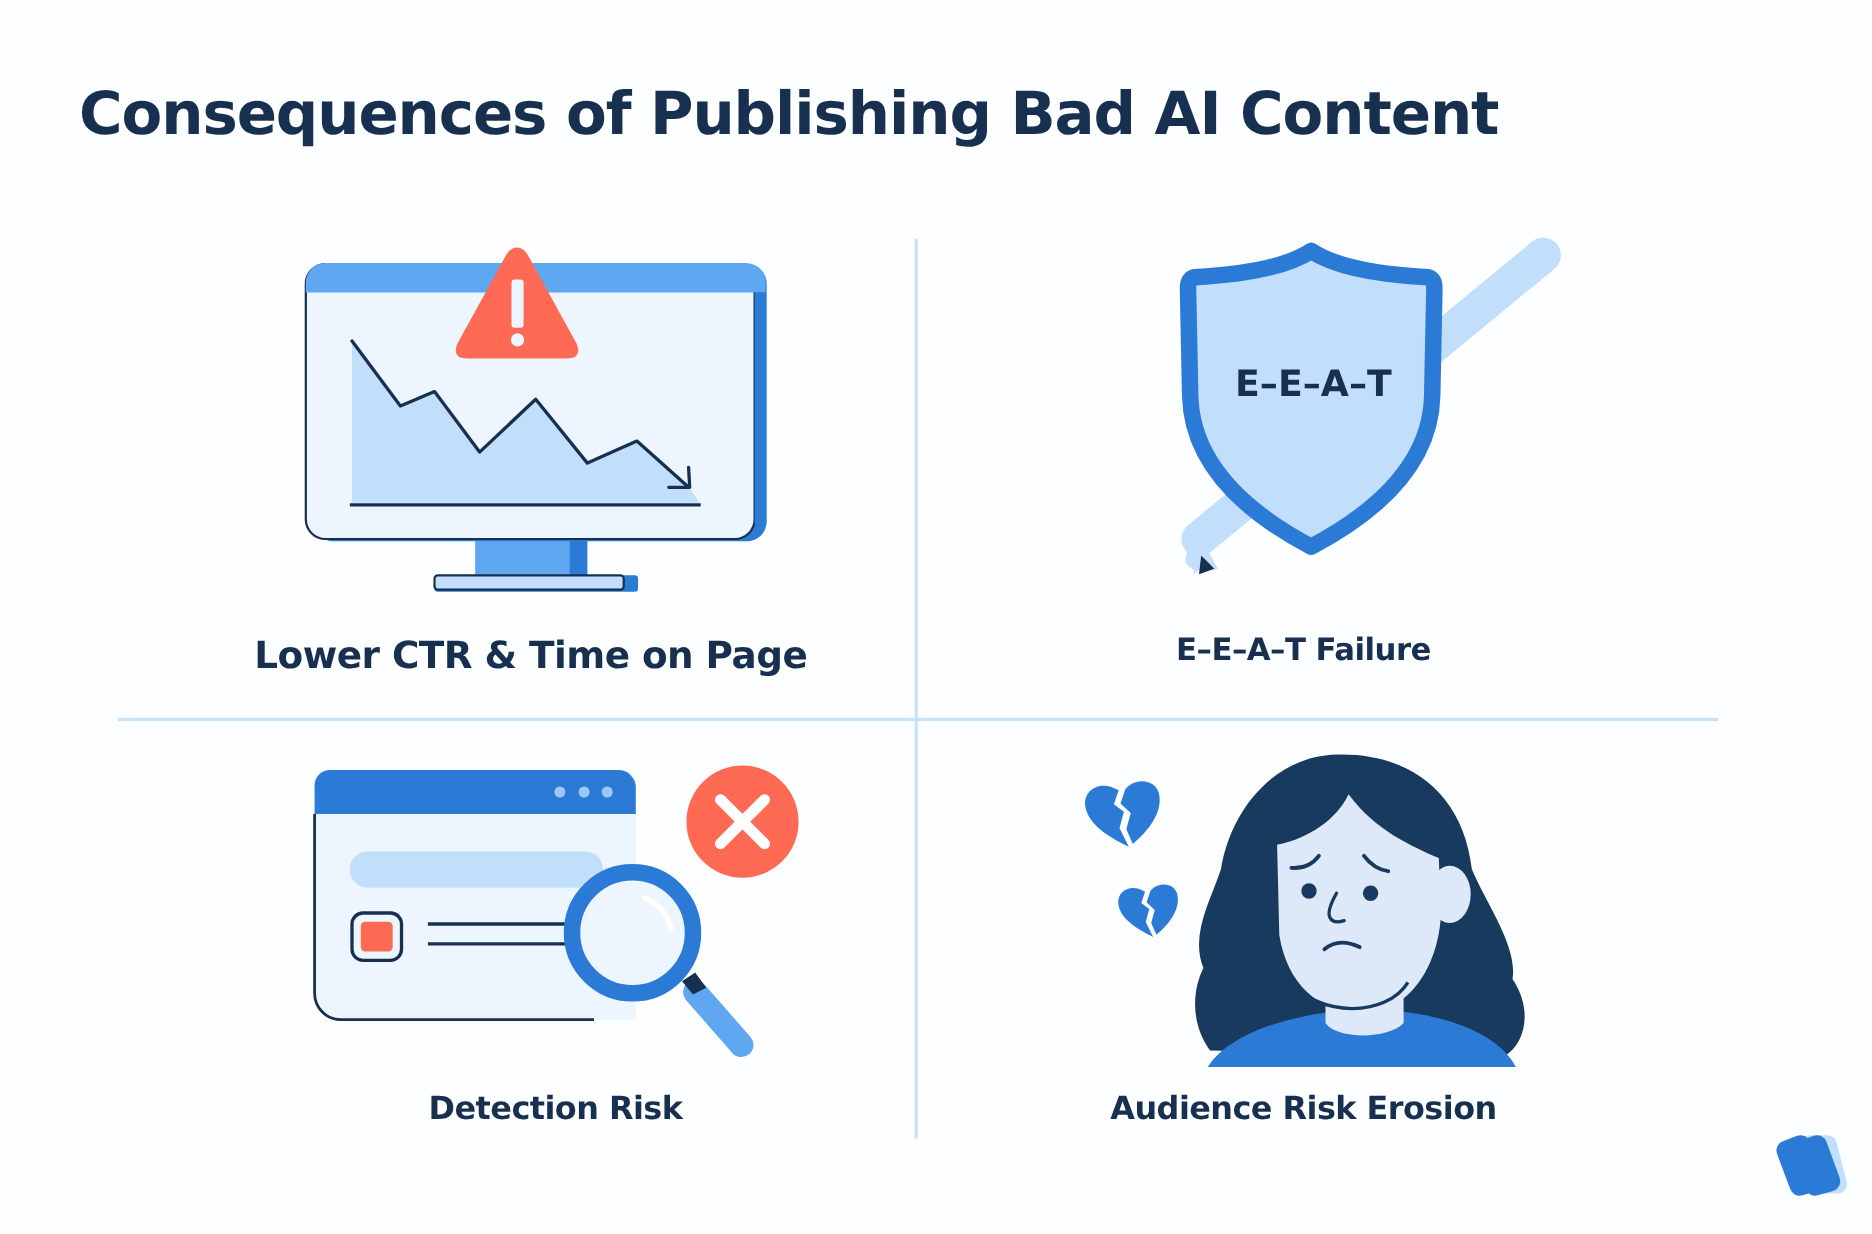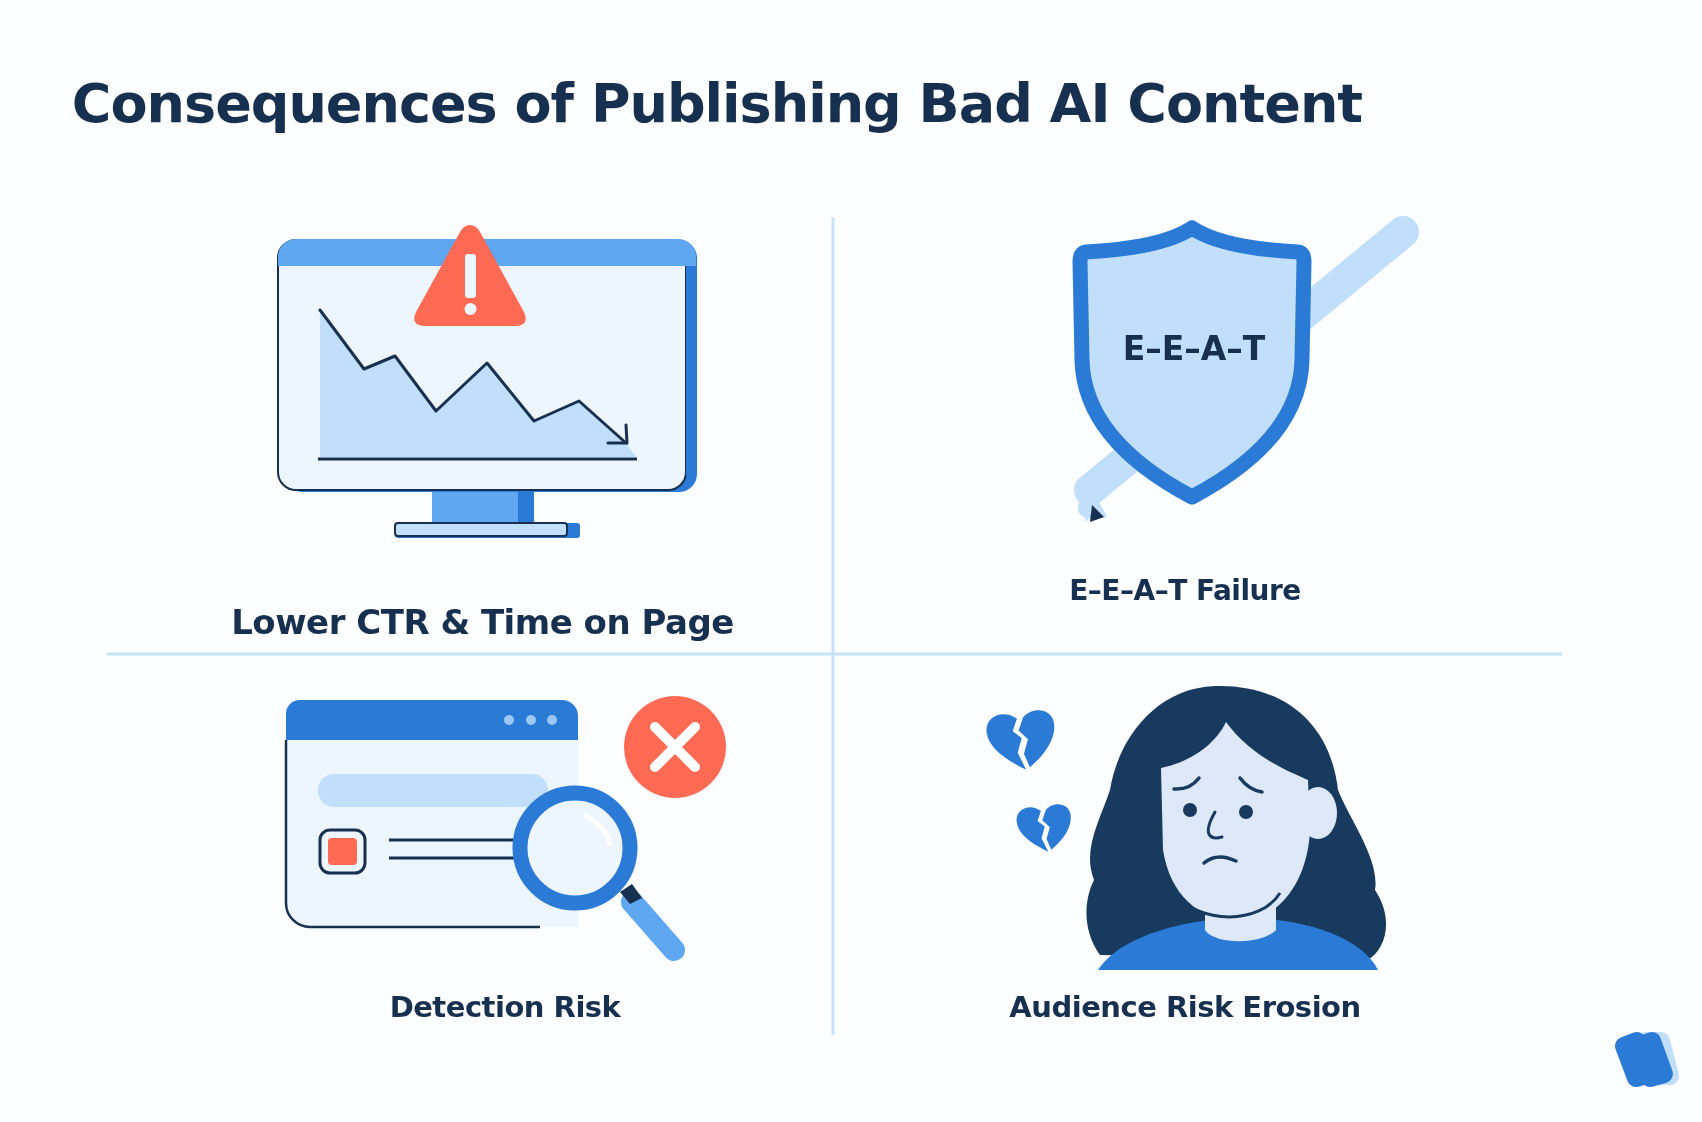--- a/index.html
+++ b/index.html
@@ -2,21 +2,21 @@
 <html><head>
 <meta charset="utf-8">
 <style>
   html, body { margin: 0; padding: 0; background: #ffffff; }
   body { width: 1702px; height: 1122px; position: relative; overflow: hidden;
          font-family: "DejaVu Sans", "Liberation Sans", sans-serif; }
   .canvas { position: absolute; left: 0; top: 0; width: 1702px; height: 1122px; background: #fdfeff; }
   .title { position: absolute; left: 0; top: 72px; width: 1434px; text-align: center;
            font-size: 54px; font-weight: bold; color: #17304f; letter-spacing: -1px; }
   .label { position: absolute; text-align: center; font-weight: bold; color: #17304f; white-space: nowrap; }
-  .label-1 { left: 200px; width: 565px; top: 602px; font-size: 34px; letter-spacing: -0.5px; }
+  .label-1 { left: 200px; width: 565px; top: 576px; font-size: 34px; letter-spacing: -0.5px; }
   .label-2 { left: 1000px; width: 370px; top: 574px; font-size: 28px; letter-spacing: -0.5px; }
   .label-3 { left: 300px; width: 410px; top: 990px; font-size: 29px; letter-spacing: -0.5px; }
   .label-4 { left: 950px; width: 470px; top: 990px; font-size: 29px; letter-spacing: -0.5px; }
   svg { position: absolute; left: 0; top: 0; }
   .eeat-text { font-family: "DejaVu Sans", "Liberation Sans", sans-serif; font-weight: bold; }
 </style>
 </head>
 <body>
 
 <div class="canvas">

